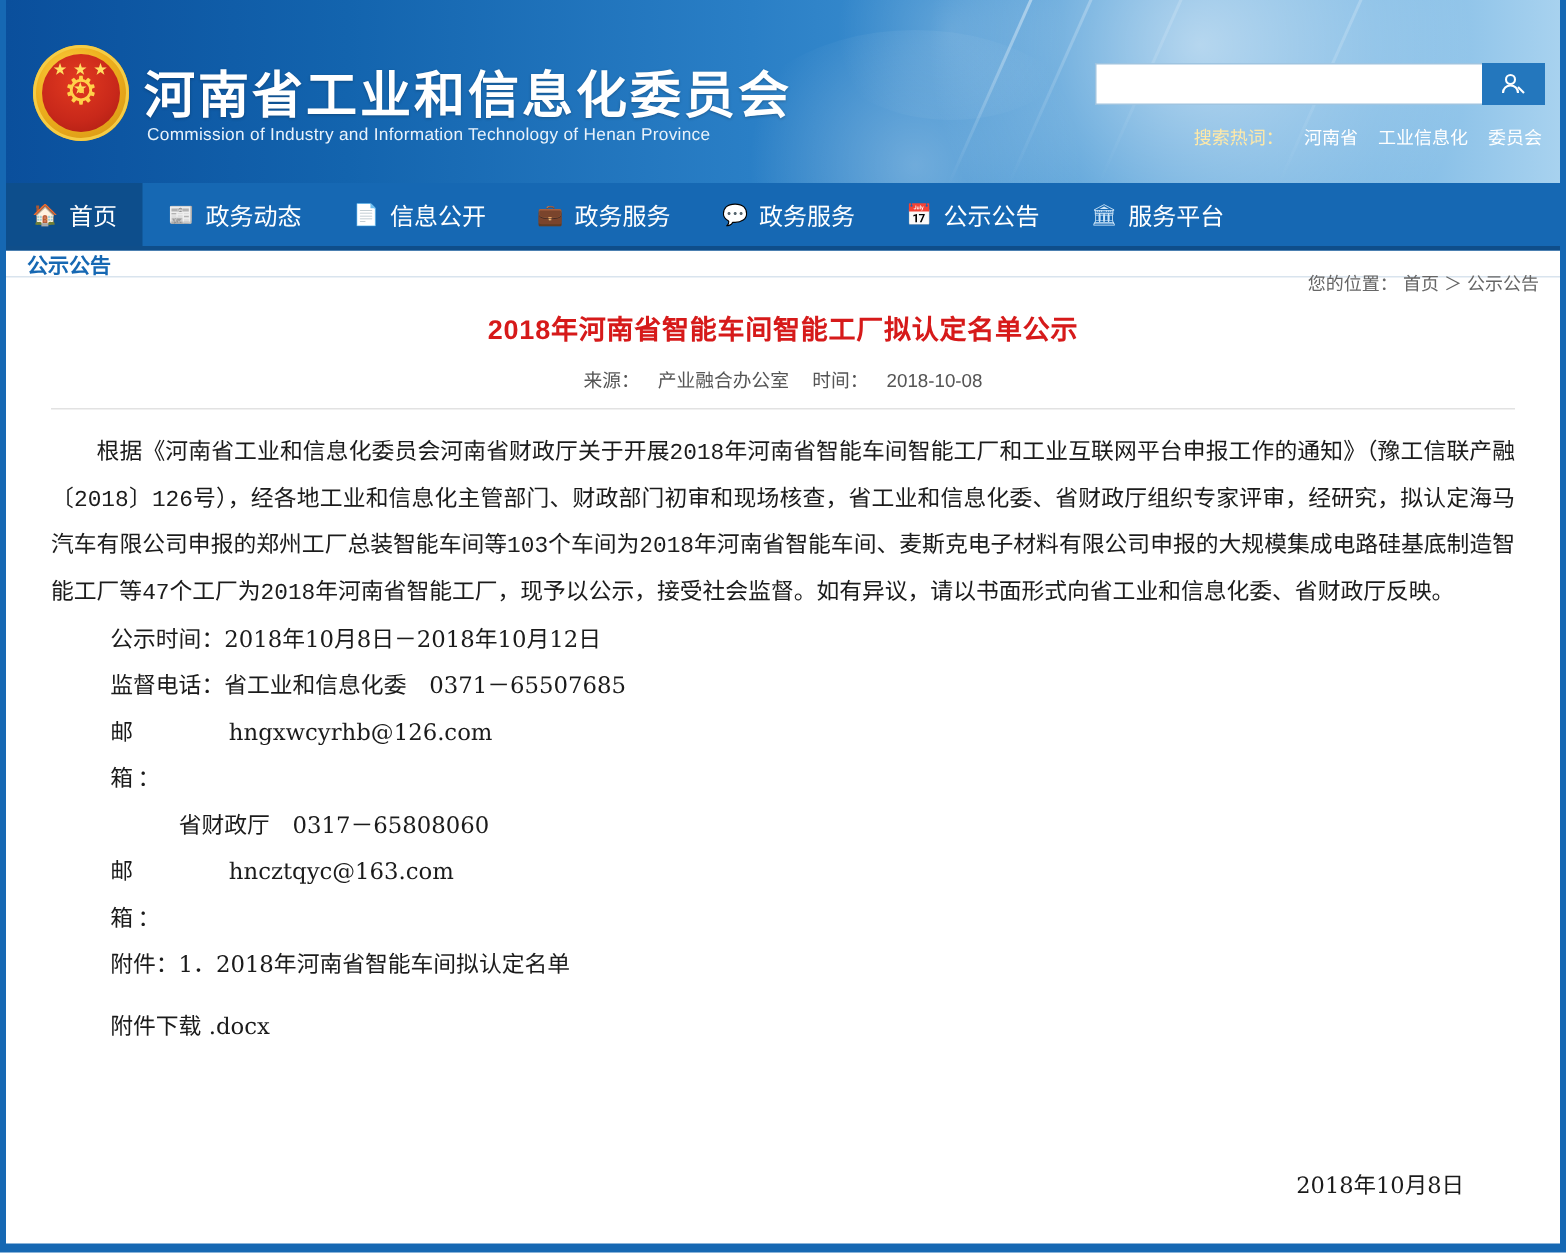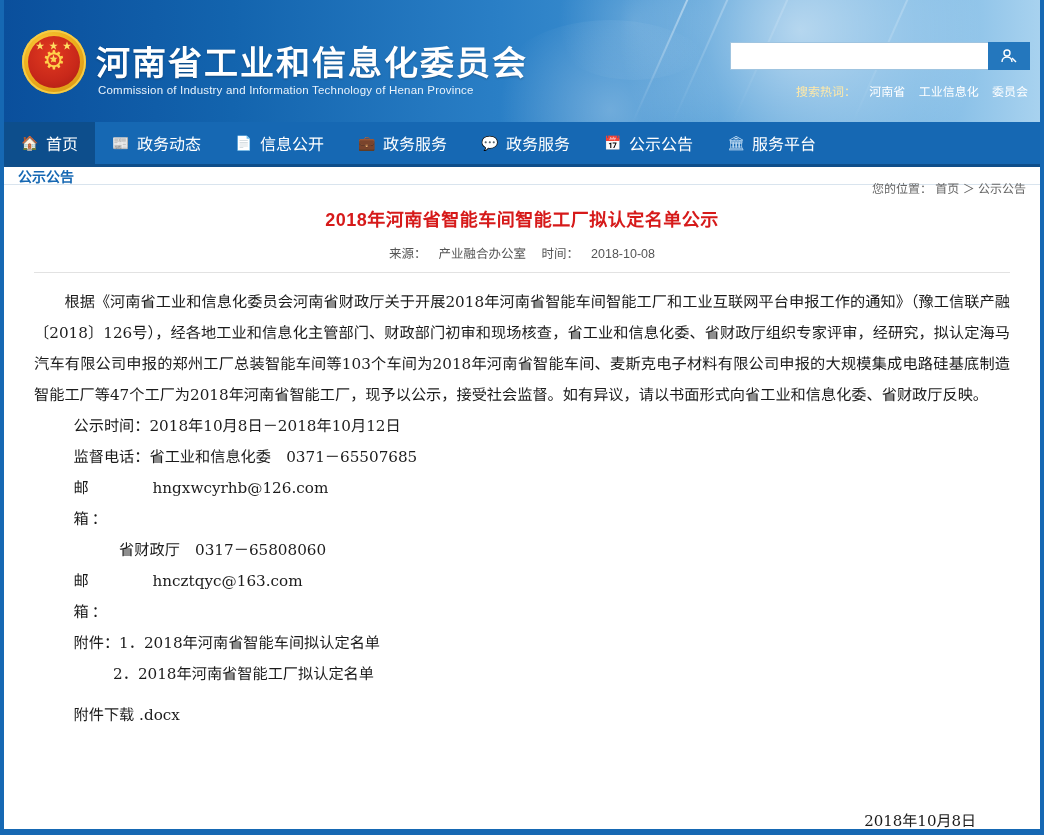--- a/index.html
+++ b/index.html
@@ -244,21 +244,21 @@
 
   .art-body {
     padding-top: 14px;
     font-family: "DejaVu Serif", "Liberation Serif", serif;
     font-size: 15.2px;
     line-height: 31px;
     color: #1b1b1b;
     text-align: justify;
   }
   .art-body p { margin: 0; }
-  .indent { text-indent: 2em; }
+  .indent { text-indent: 2em; font-family: Liberation Mono, monospace; }
   .info-line { padding-left: 2.6em; }
   .mail-line { padding-left: 2.6em; display: flex; }
   .mail-line .k { width: 5.2em; letter-spacing: .2em; }
   .mail-line .v { }
   .sub-line { padding-left: 5.6em; }
   .att-line { padding-left: 2.6em; }
   .att-sub { padding-left: 5.2em; }
   .dl-line { padding-left: 2.6em; padding-top: 10px; }
 
   .sign {
@@ -375,21 +375,20 @@
       <p class="mail-line">
         <span class="k">邮　　箱：</span>
         <span class="v">hngxwcyrhb@126.com</span>
       </p>
       <p class="sub-line">省财政厅　0317－65808060</p>
       <p class="mail-line">
         <span class="k">邮　　箱：</span>
         <span class="v">hncztqyc@163.com</span>
       </p>
       <p class="att-line">附件：1．2018年河南省智能车间拟认定名单</p>
-      <p class="att-sub">2．2018年河南省智能工厂拟认定名单</p>
       <p class="dl-line">附件下载 .docx</p>
     </div>
 
     <div class="sign">2018年10月8日</div>
   </div>
 
   <div class="footer-rule"></div>
 </div>
 
 </body></html>

